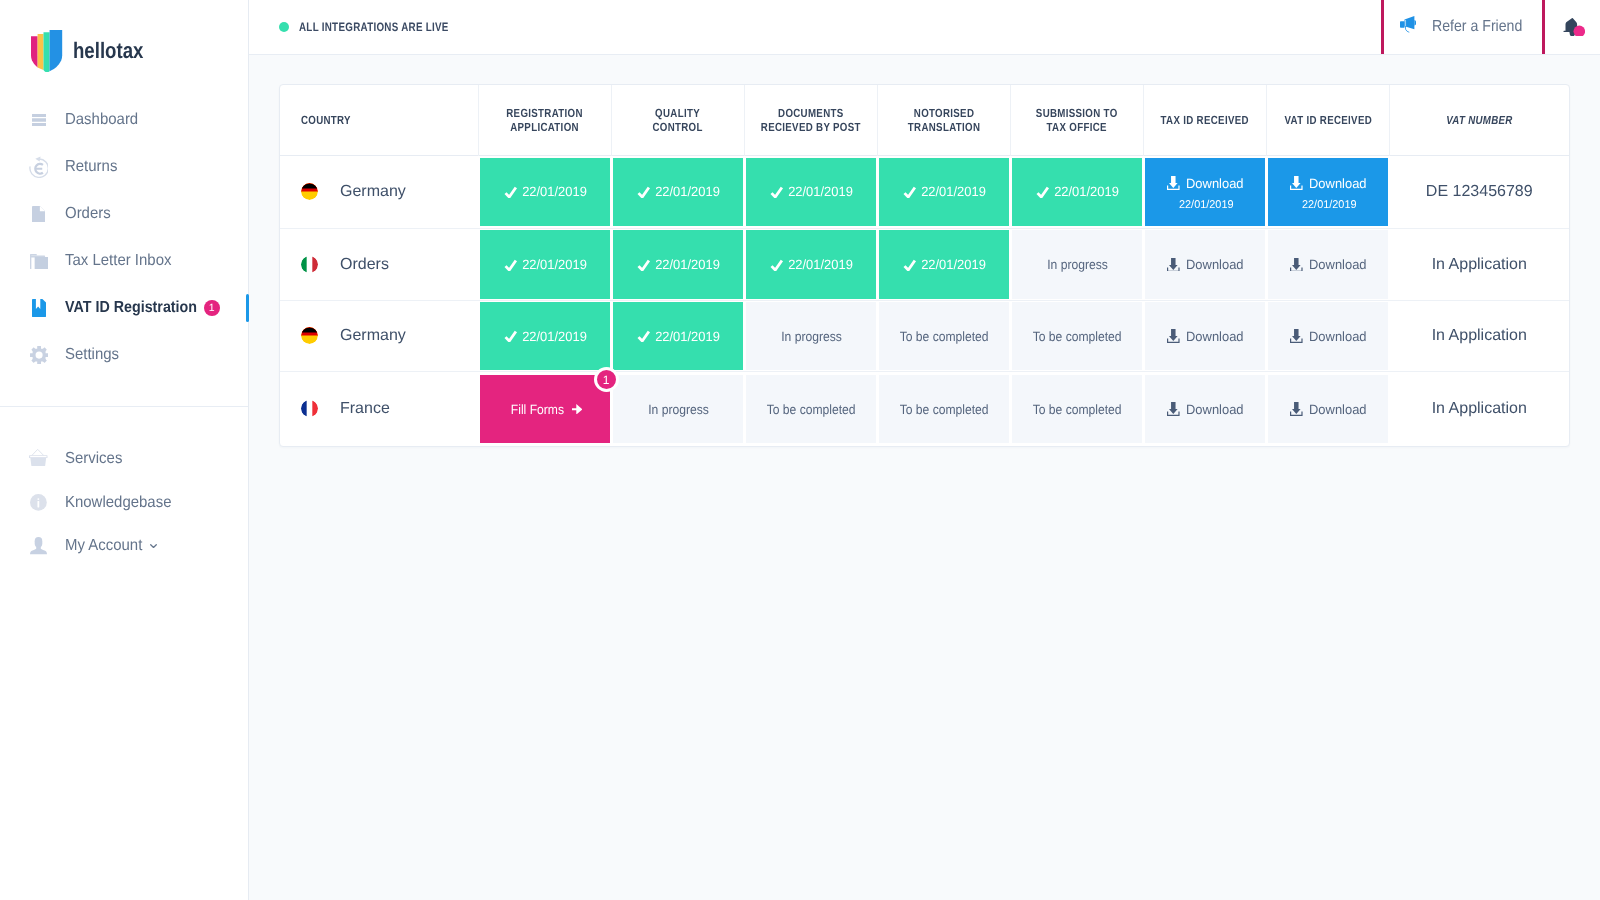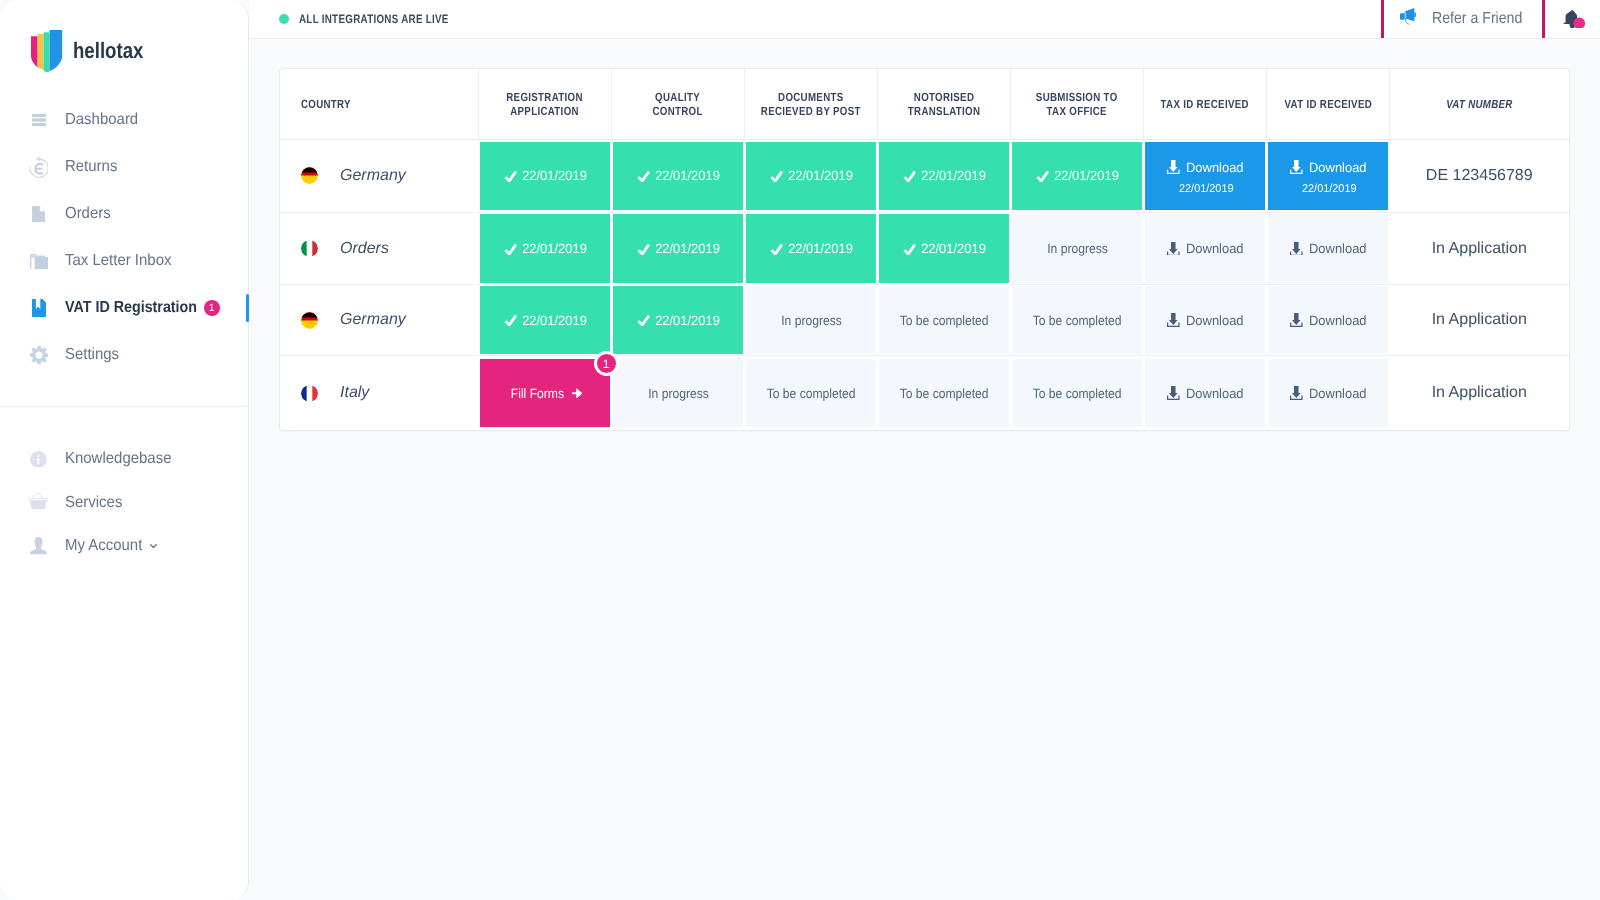--- a/index.html
+++ b/index.html
@@ -8,21 +8,21 @@
   body {
     font-family: "Liberation Sans", sans-serif;
     background:#f8fafc;
     color:#3f5069;
     -webkit-font-smoothing: antialiased;
     text-rendering: geometricPrecision;
   }
   .app { display:flex; width:1600px; height:900px; }
 
   
-  .sidebar { width:249px; height:900px; background:#ffffff; border-right:1px solid #e6ebf2; flex:0 0 249px; position:relative;border-radius:19px; }
+  .sidebar { width:249px; height:900px; background:#ffffff; border-right:1px solid #e6ebf2; flex:0 0 249px; position:relative; }
   .logo { display:flex; align-items:flex-start; padding:29.8px 0 0 28px; height:76px; }
   .logo-mark { width:31.2px; height:42.4px; flex:0 0 31.2px; margin-left:3.4px; }
   .logo-text { margin-left:10.5px; margin-top:10px; font-size:22.3px; font-weight:bold; color:#27374d; line-height:1;
                display:inline-block; transform:scaleX(0.835); transform-origin:left center; }
 
   .nav { padding-top:20.8px; }
   .nav-item { display:flex; align-items:center; height:47px; padding-left:27.7px; position:relative; cursor:pointer; }
   .nav-icon { width:22px; height:22px; flex:0 0 22px; display:flex; align-items:center; justify-content:center; }
   .nav-icon svg { display:block; }
   .nav-label { margin-left:15.5px; font-size:16px; color:#64748b; white-space:nowrap;
@@ -32,21 +32,21 @@
                font-size:10.5px; display:flex; align-items:center; justify-content:center; margin-left:6.5px; font-weight:normal; line-height:1;}
   .active-bar { position:absolute; right:-1px; top:50%; transform:translateY(-50%); width:3px; height:28px; background:#1b98e8; border-radius:2px; }
 
   .nav-sep { height:1px; background:#e8edf4; margin:27px 0 0 0; }
   .nav-lower { padding-top:30.5px; }
   .nav-lower .nav-item { height:43.5px; }
   .chev { margin-left:7px; width:7px; height:7px; display:flex; align-items:center; }
 
   
   .main { flex:1 1 auto; display:flex; flex-direction:column; min-width:0; }
-  .topbar { height:39px; background:#fff; border-bottom:1px solid #e8edf4; display:flex; align-items:stretch; }
+  .topbar { height:55px; background:#fff; border-bottom:1px solid #e8edf4; display:flex; align-items:stretch; }
   .topbar-left { flex:1 1 auto; display:flex; align-items:center; padding-left:30.2px; }
   .status-dot { width:10.3px; height:10.3px; border-radius:50%; background:#35dfae; flex:0 0 10.3px;}
   .status-text { margin-left:9.9px; font-size:12.2px; font-weight:bold; letter-spacing:0.35px; color:#3b4a63;
                  display:inline-block; transform:scaleX(0.805); transform-origin:left center; }
   .topbar-btn { display:flex; align-items:center; padding:0 20px 0 15.7px; border-left:3px solid #be185d; cursor:pointer; }
   .bell-btn { padding:0 15.4px 0 17.7px; }
   .refer-label { margin-left:15.2px; font-size:16px; color:#64748b; display:inline-block;
                  transform:scaleX(0.883); transform-origin:left center; }
 
   
@@ -59,21 +59,21 @@
   table.vat thead tr { border-bottom:1px solid #e7ecf3; }
   table.vat th.c-country { text-align:left; padding-left:21px; }
   table.vat th.c-country > span { transform-origin:left center; }
   table.vat th:last-child { border-right:none;font-style:italic; }
   table.vat td { padding:0; height:71.5px; vertical-align:middle; }
   table.vat tbody tr:first-child td { height:73.8px; padding-top:0px; }
   table.vat tbody tr:last-child td { height:74.0px; padding-bottom:0px; }
   table.vat tbody tr { border-bottom:1px solid #edf1f6; }
   table.vat tbody tr:last-child { border-bottom:none; }
 
-  .country-cell { display:flex; align-items:center; padding-left:21px;font-style:italic; }
+  .country-cell { display:flex; align-items:flex-start; padding-left:21px; }
   .flag { width:17px; height:17px; border-radius:50%; flex:0 0 17px; overflow:hidden; }
   .country-name { margin-left:22px; font-size:16px; color:#3f5069; }
 
   .cellbox { height:68.4px; margin:0 1.5px; display:flex; flex-direction:column; align-items:center; justify-content:center; font-size:13.4px; }
   .cellbox .row1 > span, .cellbox .sub, .cellbox.grey > span.ctr { display:inline-block; transform:scaleX(0.905); white-space:nowrap; }
   .cellbox .row1 > span.dt, .cellbox > span.sub { transform:scaleX(0.966); }
   .cellbox.done { background:#35dfae; color:#fff; }
   .cellbox.grey { background:#f4f7fb; color:#55657e; }
   .cellbox.dl-active { background:#1b98e8; color:#fff; }
   .cellbox.fill { background:#e4247f; color:#fff; position:relative; }
@@ -194,40 +194,40 @@
         <span class="nav-label" style="margin-right: -3.77px;">Settings</span>
       </div>
 
     </nav>
 
     <div class="nav-sep"></div>
 
     <nav class="nav-lower">
 
       <div class="nav-item">
-        <span class="nav-icon">
-          <svg viewBox="0 0 16.8 16.8" width="16.8" height="16.8">
-            <circle cx="8.4" cy="8.4" r="8.4" fill="#dce1eb"></circle>
-            <rect x="7.45" y="7.0" width="1.8" height="6.4" rx="0.35" fill="#ffffff"></rect>
-            <circle cx="8.35" cy="5.1" r="0.95" fill="#ffffff"></circle>
-          </svg>
-        </span>
-        <span class="nav-label" style="margin-right: -7.41px;">Knowledgebase</span>
-      </div>
-
-      <div class="nav-item">
         <span class="nav-icon" style="margin-top:-3.5px">
           <svg viewBox="0 0 18.5 17.4" width="18.5" height="17.4">
             <path d="M3.1 6.2 L8.7 0.35 L14.4 6.2" fill="none" stroke="#dfe4ed" stroke-width="1.0" stroke-linecap="round"></path>
             <path d="M0.55 6.2 h17.4 q0.55 0 0.55 0.55 v1.75 q0 0.55 -0.55 0.55 h-17.4 Q0 9.05 0 8.5 V6.75 Q0 6.2 0.55 6.2 Z" fill="#dbe1ec"></path>
             <rect x="1.15" y="7.0" width="16.2" height="1.5" rx="0.2" fill="#ffffff"></rect>
             <path d="M1.3 8.2 h15.9 l-1.05 8.5 q-0.09 0.7 -0.79 0.7 H3.14 q-0.7 0 -0.79 -0.7 Z" fill="#dbe1ec"></path>
           </svg>
         </span>
         <span class="nav-label" style="margin-right: -3.965px;">Services</span>
+      </div>
+
+      <div class="nav-item">
+        <span class="nav-icon">
+          <svg viewBox="0 0 16.8 16.8" width="16.8" height="16.8">
+            <circle cx="8.4" cy="8.4" r="8.4" fill="#dce1eb"></circle>
+            <rect x="7.45" y="7.0" width="1.8" height="6.4" rx="0.35" fill="#ffffff"></rect>
+            <circle cx="8.35" cy="5.1" r="0.95" fill="#ffffff"></circle>
+          </svg>
+        </span>
+        <span class="nav-label" style="margin-right: -7.41px;">Knowledgebase</span>
       </div>
 
       <div class="nav-item">
         <span class="nav-icon">
           <svg viewBox="0 0 17 17.2" width="17" height="17.2">
             <path d="M8.5 0 Q12.3 0 12.3 4.2 V6.4 Q12.3 10.5 8.5 10.5 Q4.7 10.5 4.7 6.4 V4.2 Q4.7 0 8.5 0 Z" fill="#c7d1e2"></path>
             <path d="M6.2 9.0 h4.6 v2.8 q1.1 1.0 3.0 1.35 Q17 13.8 17 17.2 H0 q0 -3.4 3.2 -4.05 Q5.1 12.8 6.2 11.8 Z" fill="#c7d1e2"></path>
           </svg>
         </span>
         <span class="nav-label" style="margin-right: -5.395px;">My Account</span>
@@ -548,21 +548,21 @@
                 </td>
               </tr>
               <tr>
                 <td>
                   <div class="country-cell">
                     <span class="flag"><svg viewBox="0 0 20 20" width="17" height="17">
                         <circle cx="10" cy="10" r="10" fill="#fff"></circle>
                         <path d="M0 10 A10 10 0 0 1 6.67 0.57 L6.67 19.43 A10 10 0 0 1 0 10 Z" fill="#0b2f91"></path>
                         <path d="M13.33 0.57 A10 10 0 0 1 13.33 19.43 Z" fill="#ef2f38"></path>
                       </svg></span>
-                    <span class="country-name">Italy</span>
+                    <span class="country-name">France</span>
                   </div>
                 </td>
                 <td>
                   <div class="cellbox fill">
                     <span class="row1">
                       <span class="fl" style="margin-right: -5.605px;">Fill Forms</span>
                       <svg class="ar" viewBox="0 0 10.4 10.6" width="10.4" height="10.6">
                         <path d="M0 4.35 H4.3 V0 L10.4 5.3 L4.3 10.6 V6.25 H0 Z" fill="#fff"></path>
                       </svg>
                     </span>

